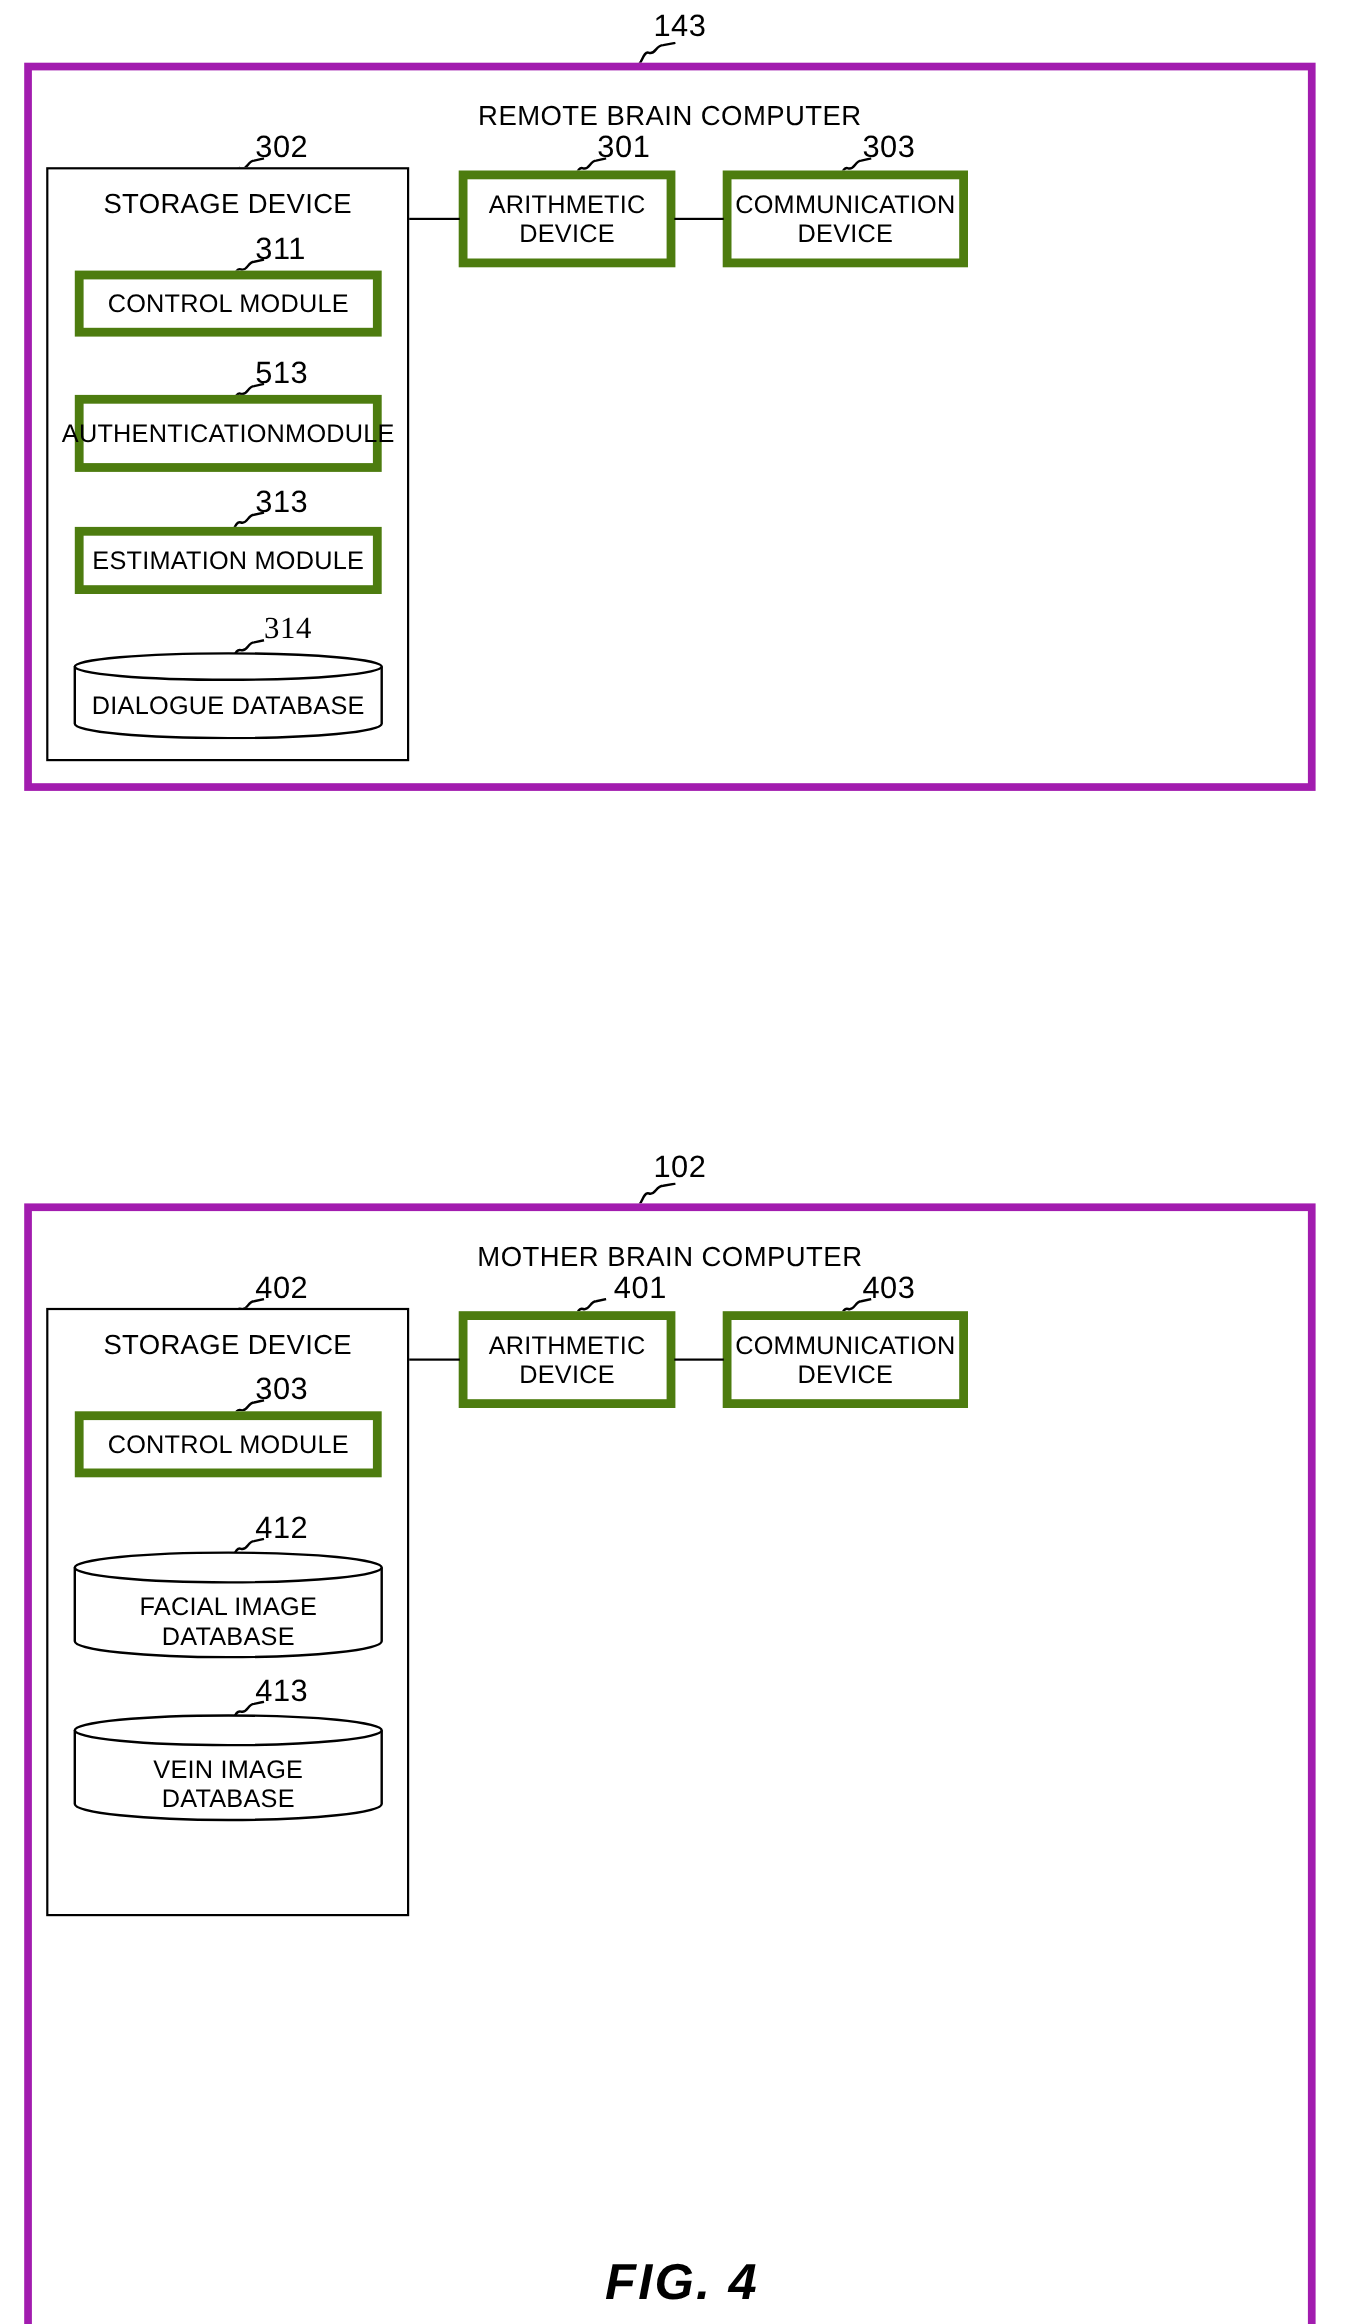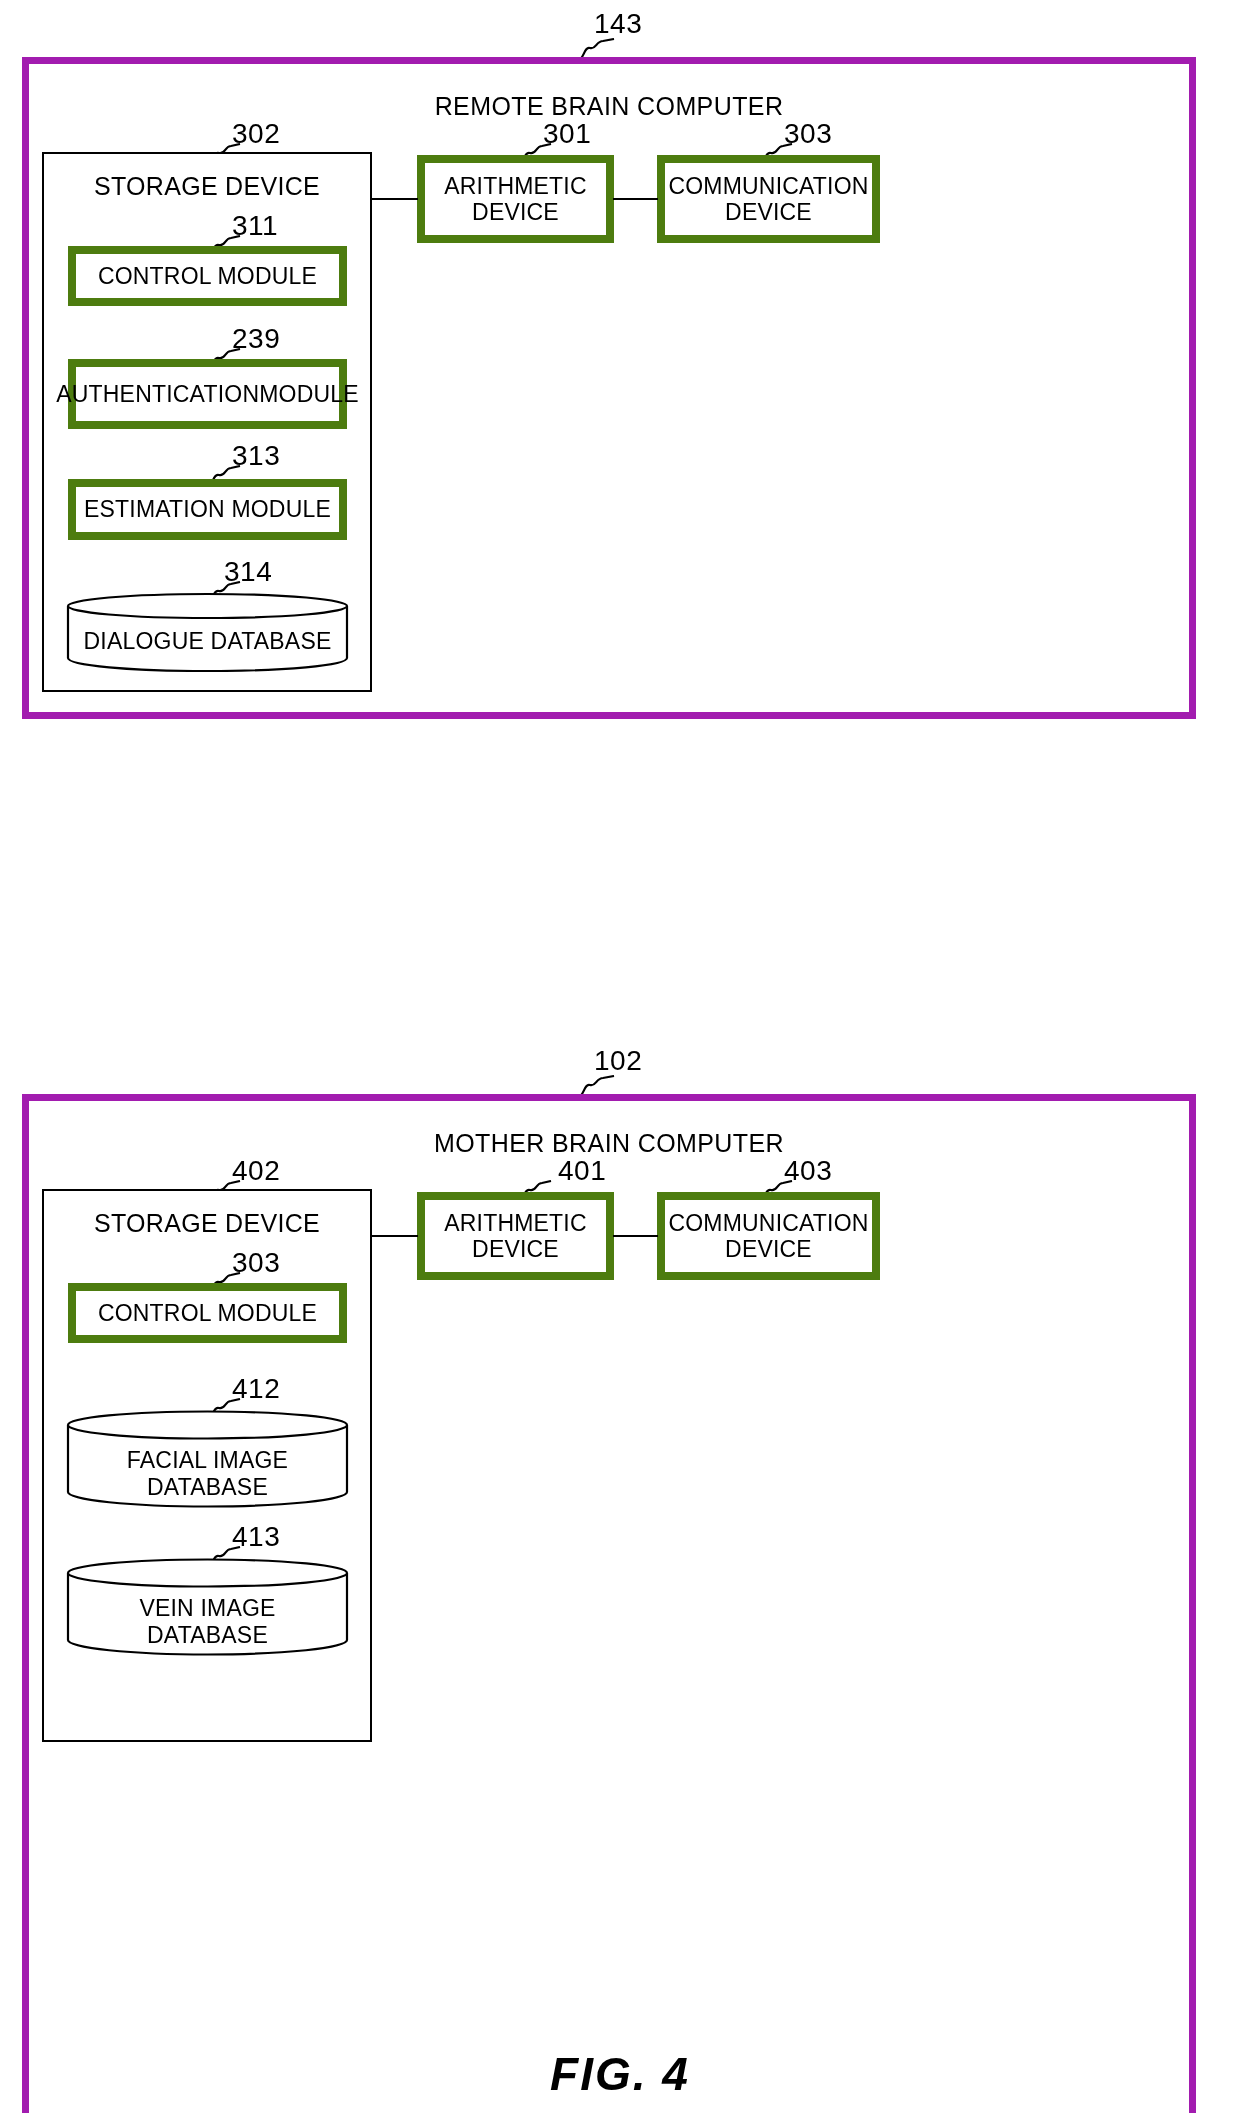--- a/index.html
+++ b/index.html
@@ -186,41 +186,41 @@
     <span class="ref-num">311</span>
   </div>
   <svg class="leader" style="left:206px; top:235px;" width="36" height="24" viewBox="0 0 36 24">
     <path d="M2 21 C 7 21, 7 8, 13 10 C 19 12, 19 3, 25 3 L 34 1" fill="none" stroke="#000" stroke-width="2.2"></path>
   </svg>
   <div class="block" style="left:68px; top:246px; width:279px; height:60px;">
     <span>CONTROL MODULE</span>
   </div>
 
   <div class="ref" style="left:232px; top:325px;">
-    <span class="ref-num">239</span>
+    <span class="ref-num">513</span>
   </div>
   <svg class="leader" style="left:206px; top:348px;" width="36" height="24" viewBox="0 0 36 24">
     <path d="M2 21 C 7 21, 7 8, 13 10 C 19 12, 19 3, 25 3 L 34 1" fill="none" stroke="#000" stroke-width="2.2"></path>
   </svg>
   <div class="block" style="left:68px; top:359px; width:279px; height:70px; ">
     <span>AUTHENTICATION</span>
     <span>MODULE</span>
   </div>
 
   <div class="ref" style="left:232px; top:442px;">
     <span class="ref-num">313</span>
   </div>
   <svg class="leader" style="left:206px; top:465px;" width="36" height="24" viewBox="0 0 36 24">
     <path d="M2 21 C 7 21, 7 8, 13 10 C 19 12, 19 3, 25 3 L 34 1" fill="none" stroke="#000" stroke-width="2.2"></path>
   </svg>
   <div class="block" style="left:68px; top:479px; width:279px; height:61px;">
     <span>ESTIMATION MODULE</span>
   </div>
 
-  <div class="ref" style="left:224px; top:558px;">
+  <div class="ref" style="left:240px; top:558px;font-family:Liberation Serif, serif;">
     <span class="ref-num">314</span>
   </div>
   <svg class="leader" style="left:206px; top:581px;" width="36" height="24" viewBox="0 0 36 24">
     <path d="M2 21 C 7 21, 7 8, 13 10 C 19 12, 19 3, 25 3 L 34 1" fill="none" stroke="#000" stroke-width="2.2"></path>
   </svg>
   <div class="cylinder" style="left:66px; top:592px;">
     <svg width="283" height="80" viewBox="0 0 283 80">
       <path d="M2 14 L2 66 C 2 73.5, 65 79, 141.5 79 C 218 79, 281 73.5, 281 66 L281 14" fill="#fff" stroke="#000" stroke-width="2.2" stroke-linejoin="round"></path>
       <ellipse cx="141.5" cy="14" rx="139.5" ry="12" fill="#fff" stroke="#000" stroke-width="2.2"></ellipse>
     </svg>

